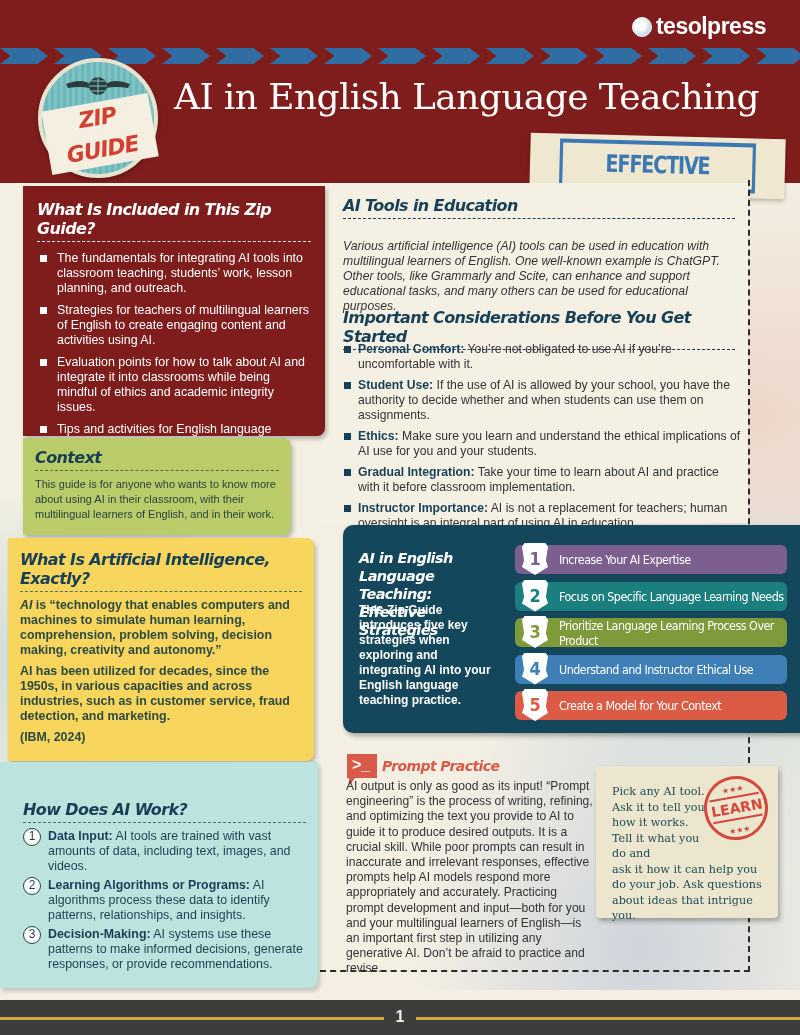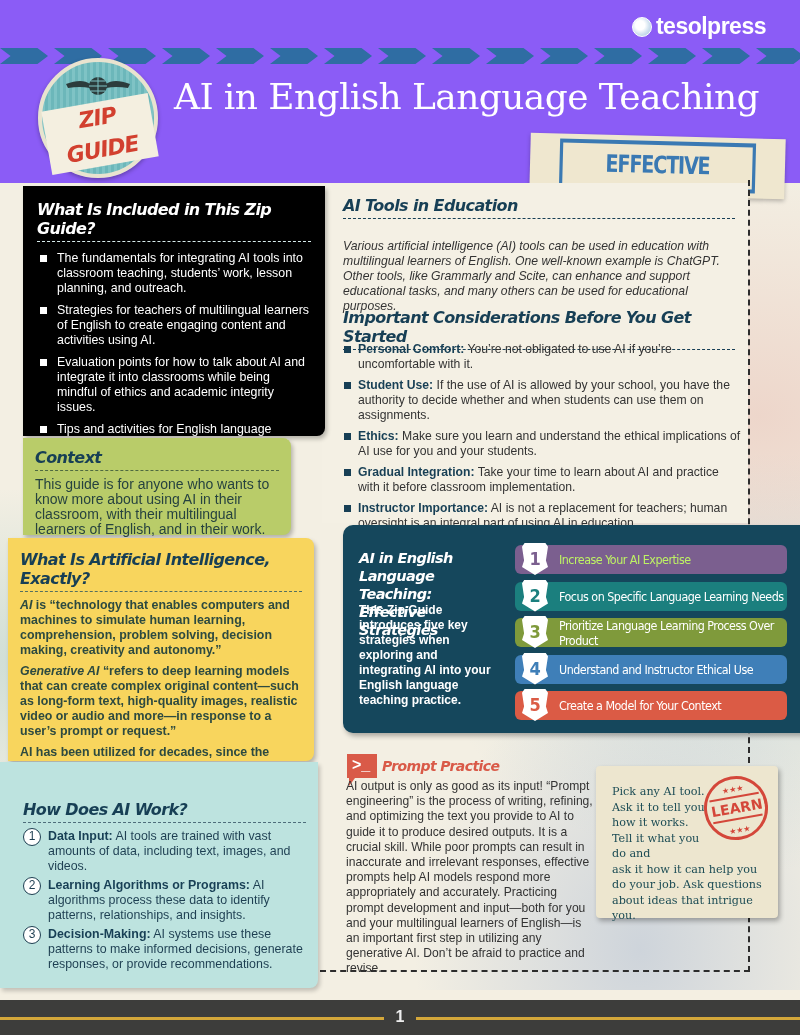--- a/index.html
+++ b/index.html
@@ -16,21 +16,21 @@
     background:
       radial-gradient(ellipse at 95% 30%, rgba(220,140,130,0.25), transparent 30%),
       radial-gradient(ellipse at 96% 60%, rgba(120,170,200,0.25), transparent 30%),
       radial-gradient(ellipse at 3% 60%, rgba(140,190,190,0.35), transparent 25%),
       radial-gradient(ellipse at 80% 95%, rgba(120,150,200,0.3), transparent 25%),
       #f3efe3;
   }
   
   .header {
     position: absolute; left: 0; top: 0; width: 800px; height: 183px;
-    background: #8b5cf6;
+    background: #7f1d1d;
   }
   .chevrons {
     position: absolute; left: 0; top: 48px; width: 800px; height: 16px;
     display: flex; gap: 6px; overflow: hidden;
   }
   .chev {
     flex: 0 0 48px; height: 16px; background: #2f6da3;
     clip-path: polygon(0 0, 78% 0, 100% 50%, 78% 100%, 0 100%, 22% 50%);
   }
   .logo {
@@ -86,21 +86,21 @@
     position: absolute; left: 320px; top: 180px; width: 430px; height: 792px;
     border-right: 2px dashed #2c2c2c; border-bottom: 2px dashed #2c2c2c;
   }
   .center-panel {
     position: absolute; left: 322px; top: 183px; width: 426px; height: 340px;
     background: #f4f0e4;
   }
   
   .box-teal {
     position: absolute; left: 23px; top: 186px; width: 302px; height: 250px;
-    background: #000000; color: #fff; padding: 14px 14px 10px 14px;
+    background: #7f1d1d; color: #fff; padding: 14px 14px 10px 14px;
     border-radius: 0 0 8px 0;
     box-shadow: 2px 3px 4px rgba(0,0,0,0.25);
   }
   .box-head {
     font-family: "DejaVu Sans", sans-serif; font-style: italic; font-weight: bold;
     font-size: 16px; letter-spacing: -0.6px;
     padding-bottom: 3px; border-bottom: 1.5px dashed currentColor; margin-bottom: 9px;
   }
   .box-teal .box-head { color: #fff; border-color: #d8ecec; }
   .bullets { list-style: none; }
@@ -112,21 +112,21 @@
     content: ""; position: absolute; left: 3px; top: 4px; width: 7px; height: 7px;
     background: currentColor;
   }
   .box-green {
     position: absolute; left: 23px; top: 438px; width: 268px; height: 97px;
     background: #b9cc69; color: #26423f; padding: 10px 12px;
     border-radius: 0 8px 8px 0;
     box-shadow: 2px 3px 4px rgba(0,0,0,0.25);
   }
   .box-green .box-head { color: #173f55; margin-bottom: 6px; border-color: #4f6a40; }
-  .box-text { font-size: 14px; line-height: 15px; }
+  .box-text { font-size: 11px; line-height: 15px; }
   .box-yellow {
     position: absolute; left: 8px; top: 538px; width: 306px; height: 223px;
     background: #f8d55d; color: #2d4a40; padding: 12px 12px;
     border-radius: 0 8px 8px 0;
     box-shadow: 2px 3px 4px rgba(0,0,0,0.25);
   }
   .box-yellow .box-head { color: #173f55; border-color: #557060; margin-bottom: 6px; }
   .box-yellow p { font-size: 12.4px; line-height: 15px; margin-bottom: 6px; font-weight: bold; }
   .box-blue {
     position: absolute; left: 0; top: 762px; width: 318px; height: 226px;
@@ -295,21 +295,20 @@
 </div>
 
 <div class="box-green">
   <div class="box-head">Context</div>
   <div class="box-text">This guide is for anyone who wants to know more about using AI in their classroom, with their multilingual learners of English, and in their work.</div>
 </div>
 
 <div class="box-yellow">
   <div class="box-head">What Is Artificial Intelligence, Exactly?</div>
   <p><em>AI</em><span> is “technology that enables computers and machines to simulate human learning, comprehension, problem solving, decision making, creativity and autonomy.”</span></p>
-  <p><em>Generative AI</em><span> “refers to deep learning models that can create complex original content—such as long-form text, high-quality images, realistic video or audio and more—in response to a user’s prompt or request.”</span></p>
   <p>AI has been utilized for decades, since the 1950s, in various capacities and across industries, such as in customer service, fraud detection, and marketing.</p>
   <p>(IBM, 2024)</p>
 </div>
 
 <div class="box-blue">
   <div class="box-head">How Does AI Work?</div>
   <ol class="steps">
     <li>
       <span class="step-num">1</span>
       <strong>Data Input:</strong><span> AI tools are trained with vast amounts of data, including text, images, and videos.</span>
@@ -338,21 +337,21 @@
 </ul>
 
 <div class="strategies">
   <div class="strat-title">AI in English Language Teaching: Effective Strategies</div>
   <div class="strat-desc">This Zip Guide introduces five key strategies when exploring and integrating AI into your English language teaching practice.</div>
   <div class="strat-list">
     <div class="strat-item" style="background:#7b5f8f; color:#7b5f8f;">
       <div class="strat-shield">
           <span>1</span>
         </div>
-      <span style="color:#bef264">Increase Your AI Expertise</span>
+      <span style="color:#ffffff">Increase Your AI Expertise</span>
     </div>
     <div class="strat-item" style="background:#1b7f7e; color:#1b7f7e;">
       <div class="strat-shield">
           <span>2</span>
         </div>
       <span style="color:#fff">Focus on Specific Language Learning Needs</span>
     </div>
     <div class="strat-item" style="background:#7f9a3b; color:#7f9a3b;">
       <div class="strat-shield">
           <span>3</span>

